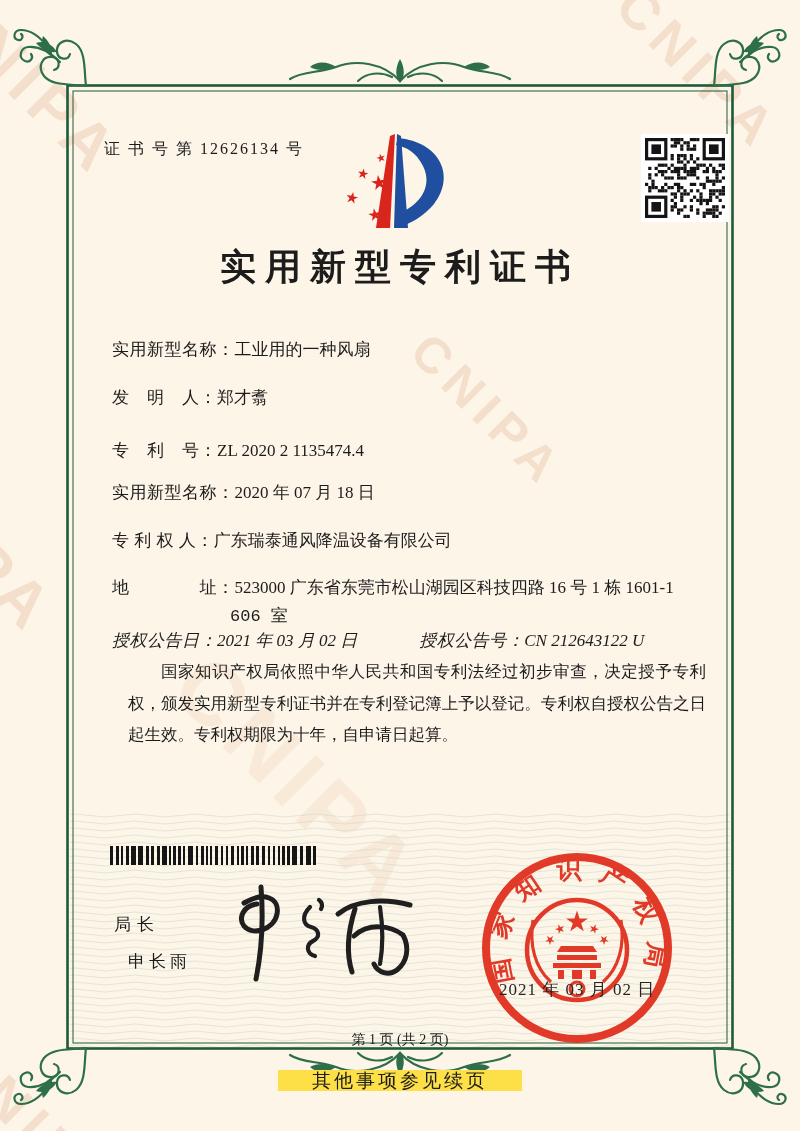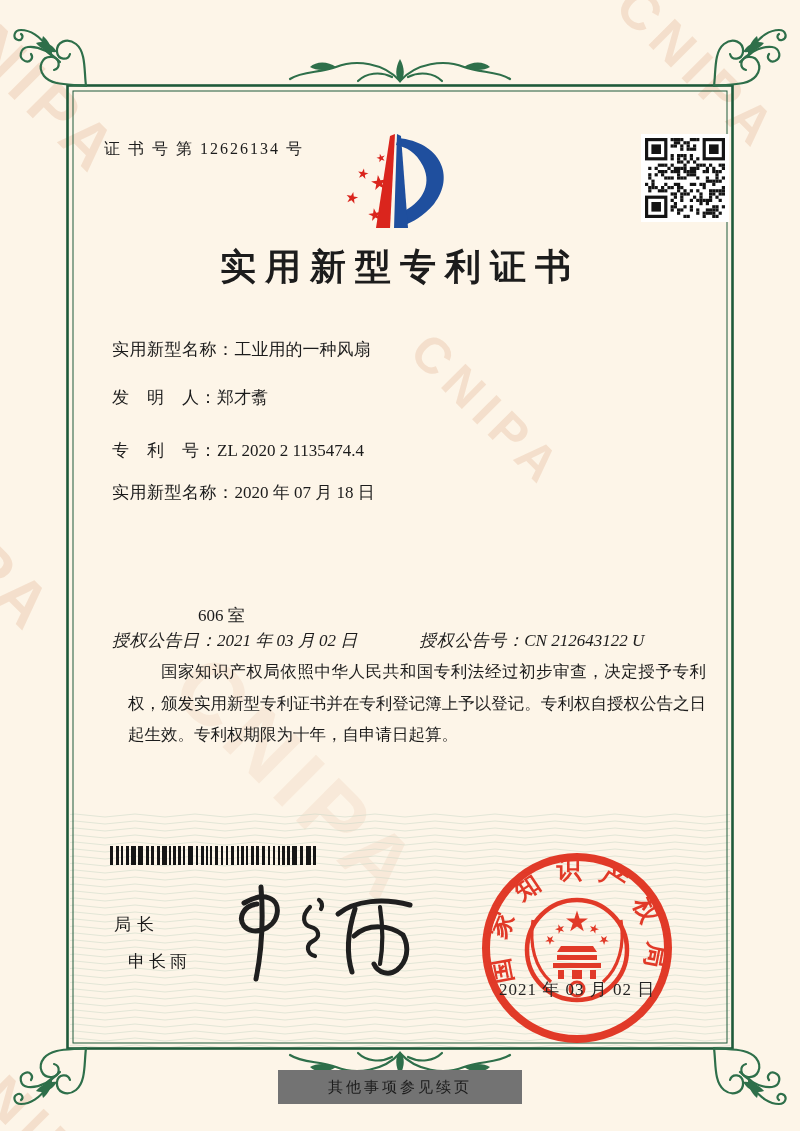--- a/index.html
+++ b/index.html
@@ -22,40 +22,40 @@
 
   .cert-no{left:104px;top:139px;font-size:16px;letter-spacing:2px;}
   .qr-box{left:641px;top:134px;width:88px;height:88px;background:#fff;
           display:flex;align-items:center;justify-content:center;}
   .logo{left:332px;top:124px;}
   .title{left:67px;top:243px;width:666px;text-align:center;font-size:36px;
          font-weight:bold;letter-spacing:9px;}
 
   .row{left:112px;font-size:17px;white-space:nowrap;}
   .row .lab{letter-spacing:.5px;}
-  .addr2{left:198px;font-size:17px;}
+  .addr2{left:230px;font-size:17px;font-family:Liberation Mono, monospace;}
   .grant2{margin-left:62px;}
 
   .paras{left:112px;top:656px;width:578px;font-size:16.5px;line-height:1.92;
          text-align:justify;margin-left:16px;}
   .paras p{margin:0;text-indent:2em;}
 
   .barcode{left:110px;top:846px;width:212px;height:19px;}
   .barcode i{position:absolute;top:0;bottom:0;background:#151515;display:block;}
 
   .director-title{left:114px;top:913px;font-size:17px;letter-spacing:6px;}
   .director-name{left:128px;top:950px;font-size:17px;letter-spacing:4px;}
   .signature{left:222px;top:883px;}
 
   .seal{left:477px;top:848px;opacity:.94;mix-blend-mode:multiply;}
 
   .page-ind{left:67px;top:1031px;width:666px;text-align:center;font-size:14px;}
-  .cont-strip{left:278px;top:1070px;width:244px;height:34px;background:#737373;
+  .cont-strip{left:278px;top:1070px;width:244px;height:21px;background:#fde047;
               display:flex;align-items:center;justify-content:center;
-              font-size:15px;letter-spacing:3px;}
+              font-size:19px;letter-spacing:3px;}
 </style>
 </head>
 <body>
 
 <div class="page">
 
   <span class="wm" style="left:-30px;top:-28px;font-size:64px;">CNIPA</span>
   <span class="wm" style="left:648px;top:-26px;font-size:54px;">CNIPA</span>
   <span class="wm" style="left:440px;top:322px;font-size:50px;">CNIPA</span>
   <span class="wm" style="left:-95px;top:430px;font-size:64px;">CNIPA</span>
@@ -327,20 +327,26 @@
     </div>
     <div class="abs row" style="top:386px;">
       <span class="lab">发　明　人：</span><span class="val">郑才翥</span>
     </div>
     <div class="abs row" style="top:418px;margin-top:21px;">
       <span class="lab">专　利　号：</span><span class="val">ZL 2020 2 1135474.4</span>
     </div>
     <div class="abs row" style="top:481px;">
       <span class="lab">实用新型名称：</span><span class="val">2020 年 07 月 18 日</span>
     </div>
+    <div class="abs row" style="top:529px;">
+      <span class="lab">专 利 权 人：</span><span class="val">广东瑞泰通风降温设备有限公司</span>
+    </div>
+    <div class="abs row" style="top:576px;">
+      <span class="lab">地　　　　址：</span><span class="val">523000 广东省东莞市松山湖园区科技四路 16 号 1 栋 1601-1</span>
+    </div>
     <div class="abs addr2" style="top:604px;">606 室</div>
 
     <div class="abs row" style="top:629px;font-style:italic;">
       <span class="lab">授权公告日：</span><span class="val">2021 年 03 月 02 日</span><span class="lab grant2">授权公告号：</span><span class="val">CN 212643122 U</span>
     </div>
 
     <div class="abs paras">
       <p>国家知识产权局依照中华人民共和国专利法经过初步审查，决定授予专利权，颁发实用新型专利证书并在专利登记簿上予以登记。专利权自授权公告之日起生效。专利权期限为十年，自申请日起算。</p>
     </div>
 
@@ -420,16 +426,17 @@
           <rect x="95" y="122" width="10" height="9"></rect>
           <rect x="113" y="122" width="6" height="9"></rect>
         </g>
         <circle cx="100" cy="141" r="7" fill="none" stroke="#e02d1b" stroke-width="3"></circle>
         <path d="M56,72 C52,97 58,120 74,134" fill="none" stroke="#e02d1b" stroke-width="3.2"></path>
         <path d="M144,72 C148,97 142,120 126,134" fill="none" stroke="#e02d1b" stroke-width="3.2"></path>
       </g>
       <text x="100" y="147" font-size="17" fill="#151515" text-anchor="middle" letter-spacing="1">2021 年 03 月 02 日</text>
     </svg>
 
+    <div class="abs page-ind">第 1 页 (共 2 页)</div>
     <div class="abs cont-strip">其他事项参见续页</div>
 
   </div>
 </div>
 
 </body></html>

